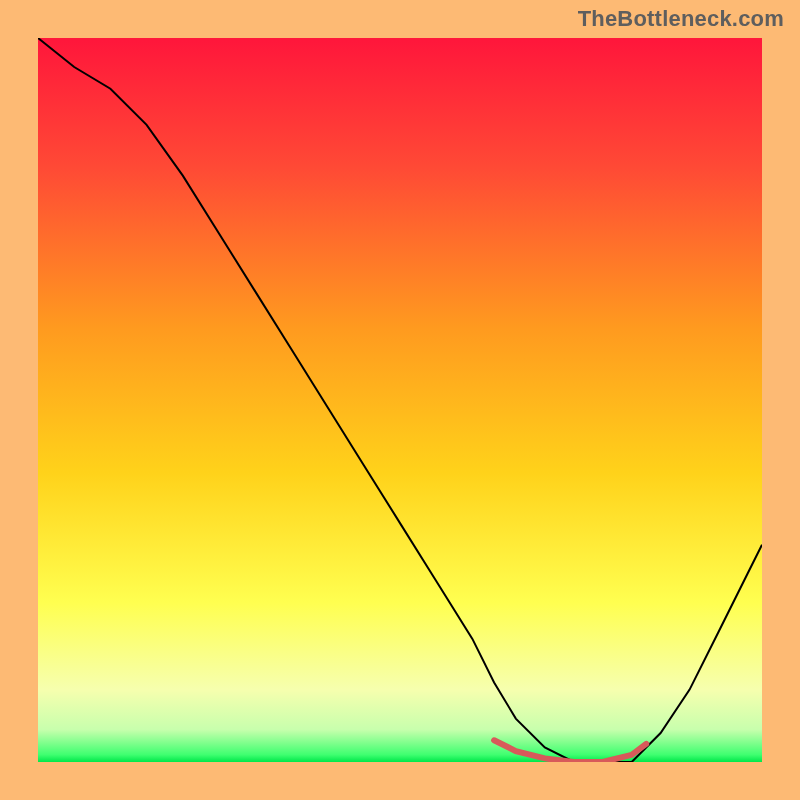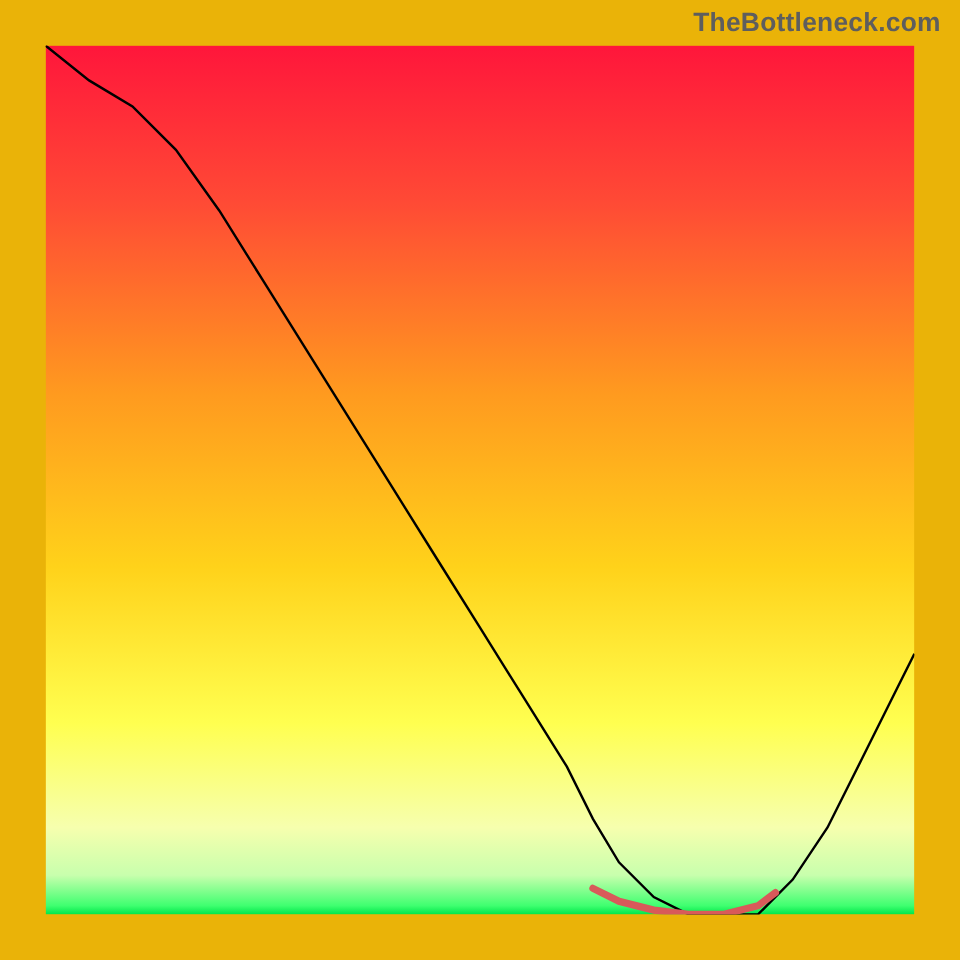--- a/index.html
+++ b/index.html
@@ -8,21 +8,21 @@
     width: 800px;
     height: 800px;
     background: #000;
     overflow: hidden;
     font-family: Arial, Helvetica, sans-serif;
   }
   .container {
     position: relative;
     width: 800px;
     height: 800px;
-    background: #eab308;
+    background: #fdba74;
   }
   .watermark {
     position: absolute;
     top: 6px;
     right: 16px;
     color: #5e5e5e;
     font-size: 22px;
     font-weight: 600;
     z-index: 10;
     letter-spacing: 0.2px;

